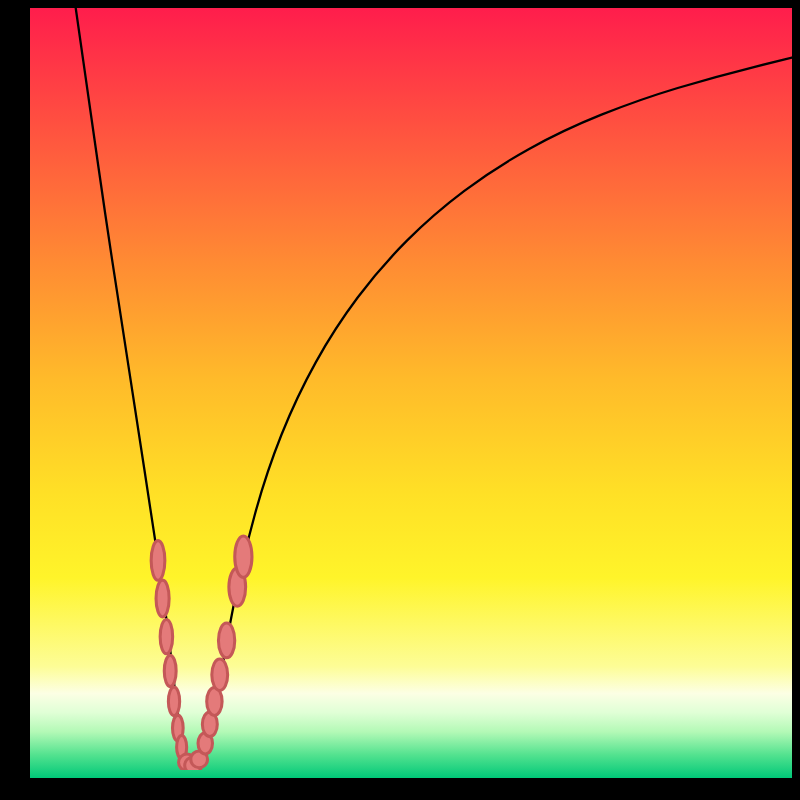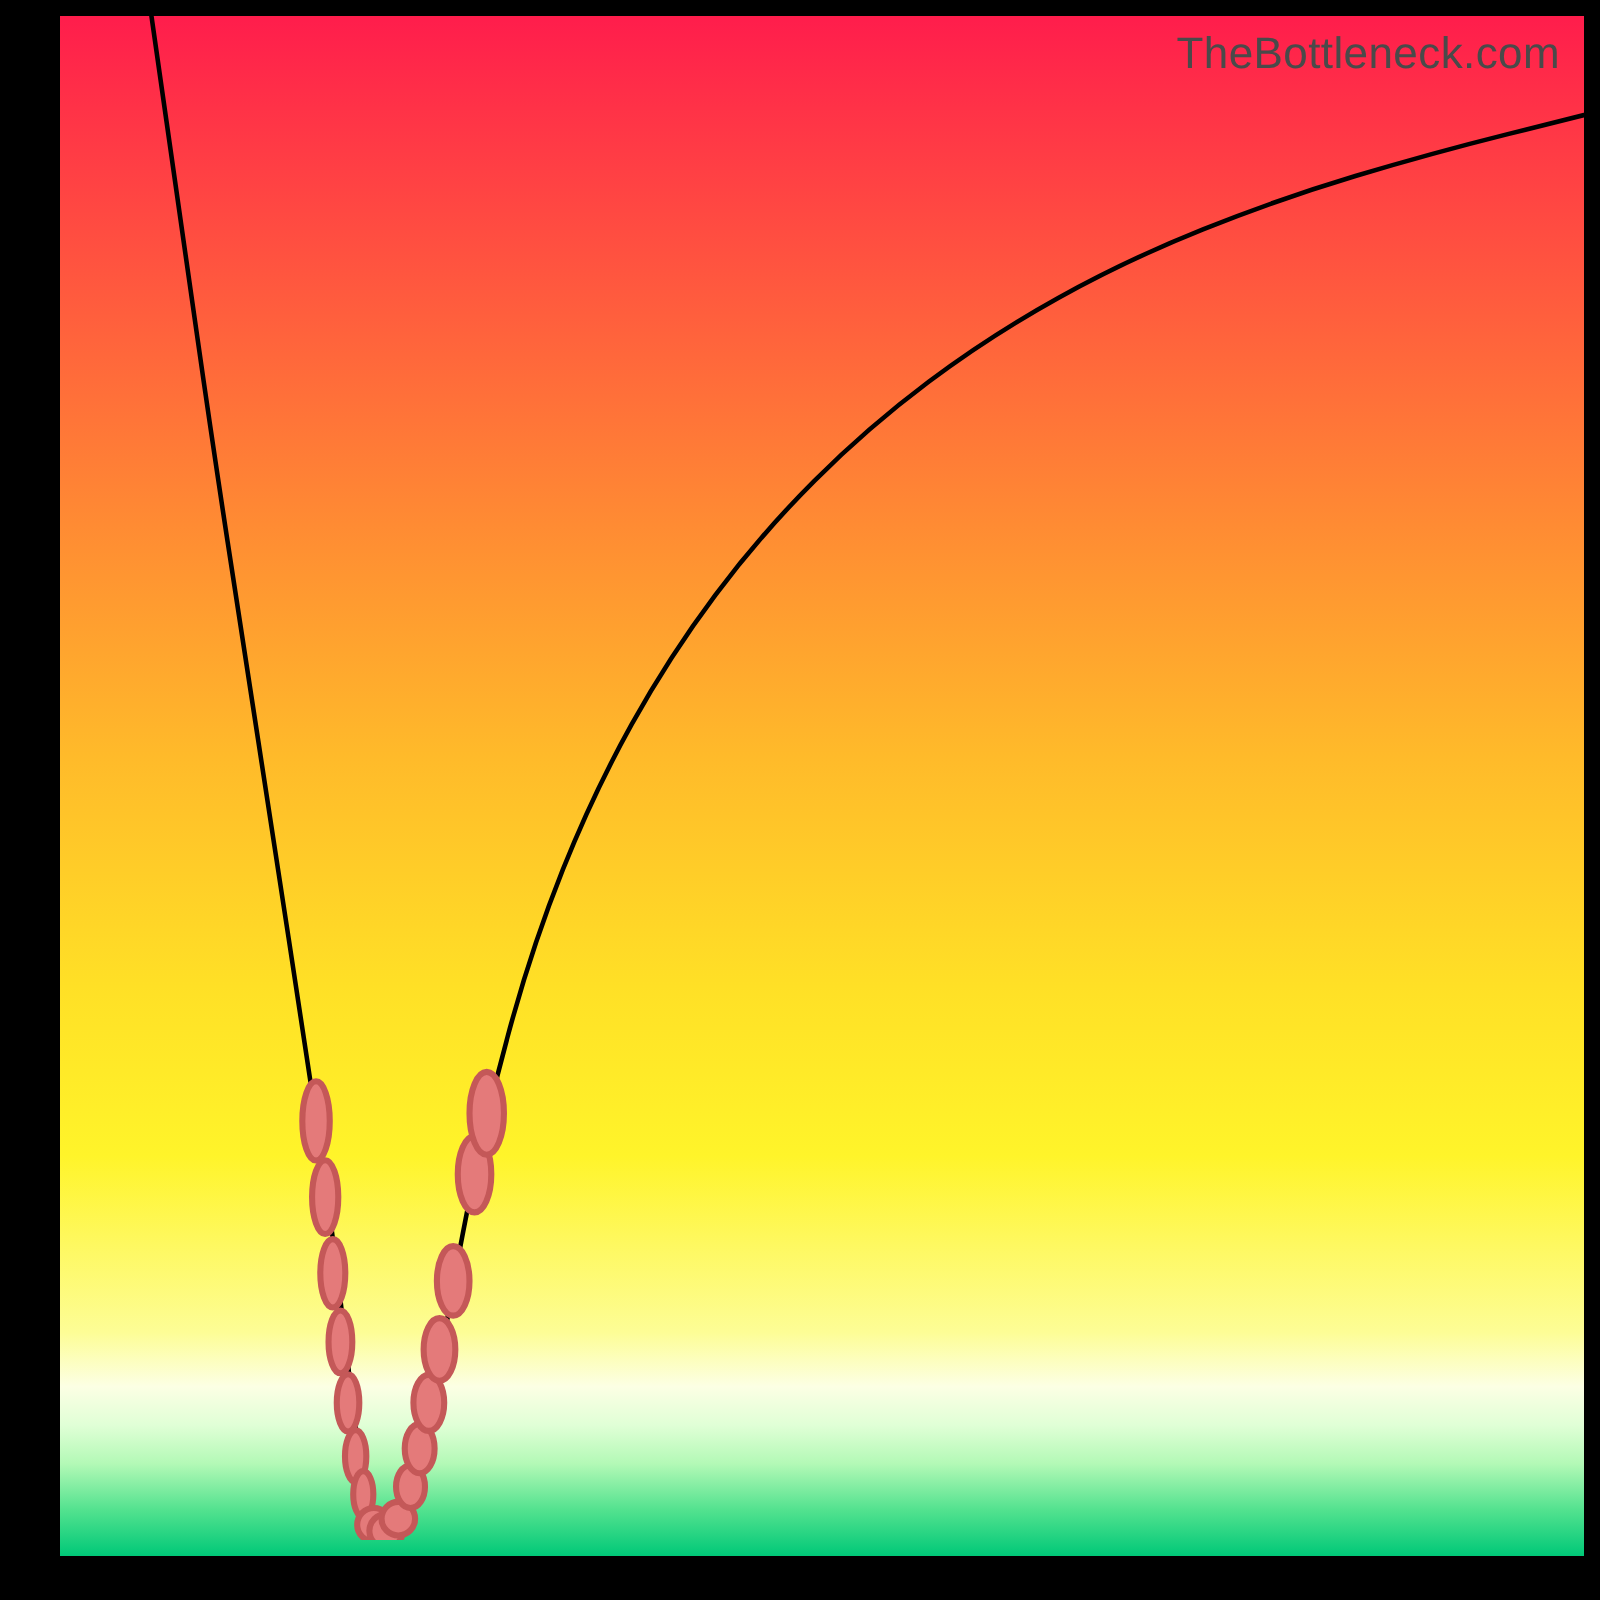--- a/index.html
+++ b/index.html
@@ -89,15 +89,14 @@
           <ellipse cx="23" cy="96.5" rx="0.95" ry="1.4" class="bead" fill="#e47a7a" stroke="#c45858"></ellipse>
           <ellipse cx="23.6" cy="94" rx="0.98" ry="1.6199999999999999" class="bead" fill="#e47a7a" stroke="#c45858"></ellipse>
           <ellipse cx="24.2" cy="91" rx="1.01" ry="1.8399999999999999" class="bead" fill="#e47a7a" stroke="#c45858"></ellipse>
           <ellipse cx="24.9" cy="87.5" rx="1.04" ry="2.06" class="bead" fill="#e47a7a" stroke="#c45858"></ellipse>
           <ellipse cx="25.8" cy="83" rx="1.0699999999999998" ry="2.28" class="bead" fill="#e47a7a" stroke="#c45858"></ellipse>
           <ellipse cx="27.2" cy="76" rx="1.0999999999999999" ry="2.5" class="bead" fill="#e47a7a" stroke="#c45858"></ellipse>
           <ellipse cx="28" cy="72" rx="1.13" ry="2.7199999999999998" class="bead" fill="#e47a7a" stroke="#c45858"></ellipse>
         </g>
     </svg>
 
-    <div class="watermark">TheBottleneck.com</div>
   </div>
 </div>
 
 </body></html>

